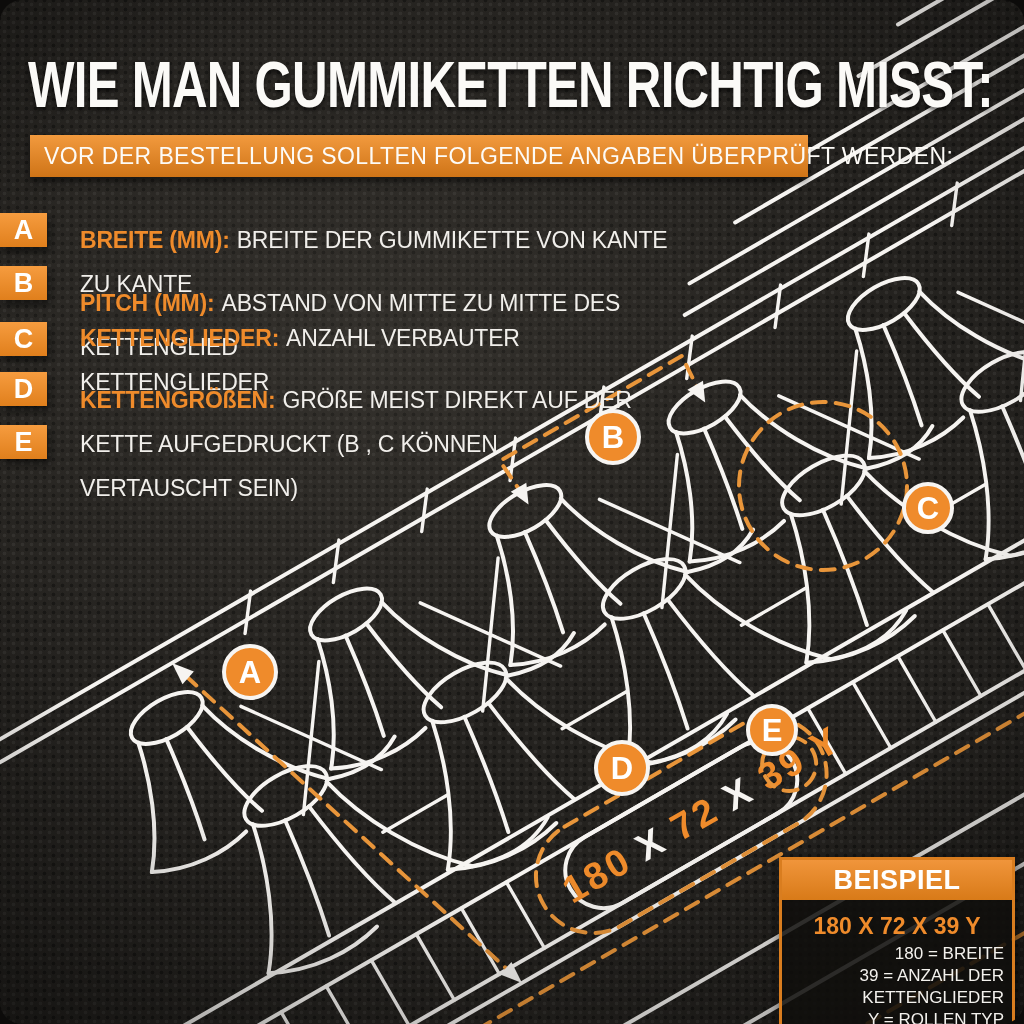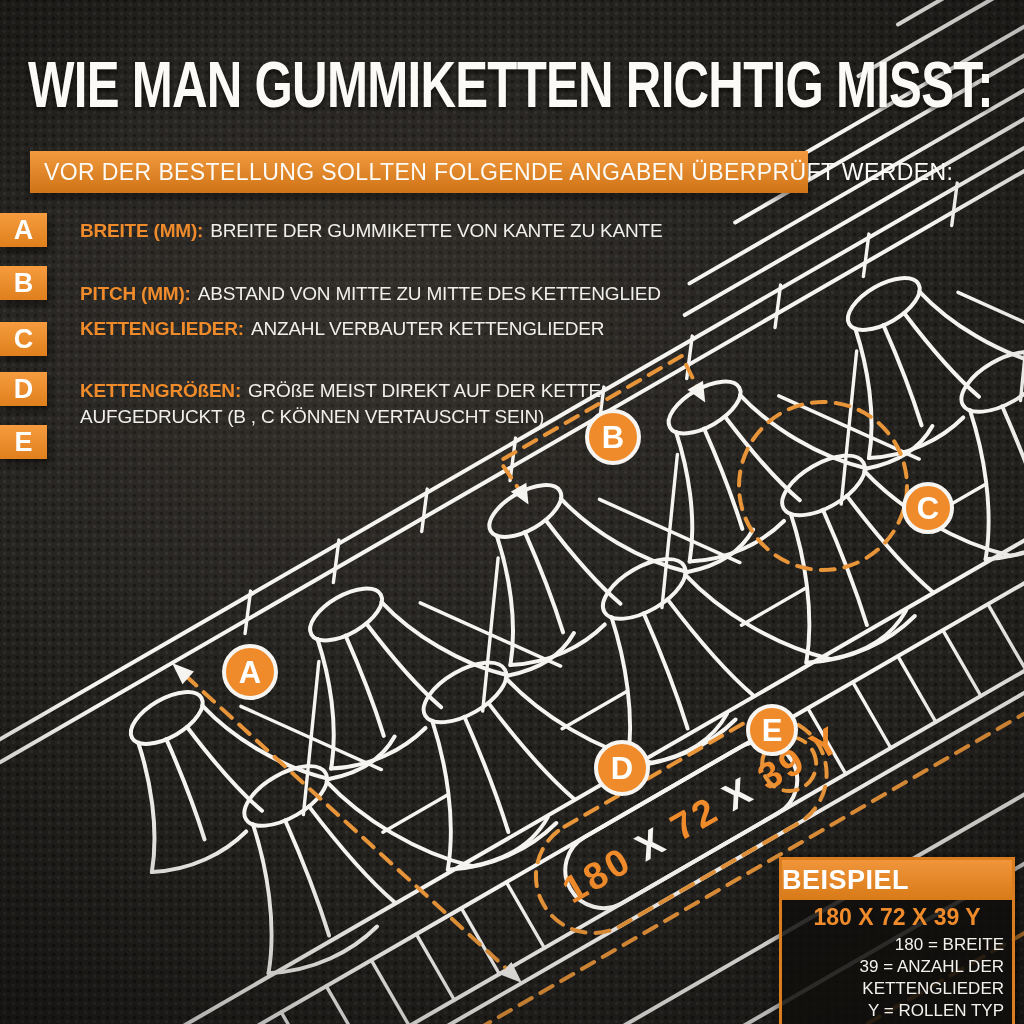--- a/index.html
+++ b/index.html
@@ -6,48 +6,49 @@
   #stage{
     position:relative;width:1024px;height:1024px;overflow:hidden;
     font-family:"Liberation Sans",sans-serif;
     background-color:#24221f;
     background-image:
       radial-gradient(ellipse 760px 560px at 36% 34%, rgba(150,142,128,0.14), rgba(0,0,0,0) 70%),
       radial-gradient(rgba(255,255,255,0.055) 1.6px, rgba(0,0,0,0) 2.2px),
       radial-gradient(rgba(0,0,0,0.35) 1.6px, rgba(0,0,0,0) 2.2px);
     background-size:auto, 9px 9px, 9px 9px;
     background-position:0 0, 0 0, 4px 5px;
+    border-radius:22px;
   }
   #vignette{position:absolute;inset:0;z-index:1;pointer-events:none;
     background:radial-gradient(ellipse 900px 820px at 48% 42%, rgba(0,0,0,0) 55%, rgba(0,0,0,0.5) 100%);}
   .art{position:absolute;left:0;top:0;z-index:0;}
 
   .txt{position:absolute;z-index:2;}
   #title{left:28px;top:48px;color:#fbfaf7;font-size:64px;font-weight:bold;
     letter-spacing:-1px;white-space:nowrap;transform:scaleX(0.77);transform-origin:left top;
     text-shadow:0 3px 6px rgba(0,0,0,0.55);}
-  #banner{left:30px;top:151px;width:778px;height:42px;line-height:42px;
+  #banner{left:30px;top:135px;width:778px;height:42px;line-height:42px;
     background:linear-gradient(180deg,#f29a3e 0%,#e2競 50%,#cf7417 100%);
     background:linear-gradient(180deg,#f29a3e,#cf7417);
     color:#fdfbf7;font-size:23px;letter-spacing:0.4px;padding-left:14px;box-sizing:border-box;
     box-shadow:0 5px 8px rgba(0,0,0,0.45);white-space:nowrap;}
   .tab{position:absolute;left:0;width:47px;height:34px;z-index:2;
     background:linear-gradient(180deg,#f69c3f,#e07f1c);
     box-shadow:3px 5px 7px rgba(0,0,0,0.5);
     color:#fff;font-size:27px;font-weight:bold;text-align:center;line-height:34px;}
-  .rowtext{position:absolute;left:80px;z-index:2;font-size:19px;line-height:26px;
+  .rowtext{position:absolute;left:80px;z-index:2;font-size:23px;line-height:44px;
     color:#f1efeb;letter-spacing:-0.2px;}
   .term{color:#ef8b2b;font-weight:bold;margin-right:7px;}
 
   #example{left:779px;top:857px;width:236px;z-index:3;position:absolute;
     border:3px solid #d97d1f;box-sizing:border-box;background:rgba(16,14,12,0.84);
     box-shadow:0 6px 12px rgba(0,0,0,0.5);}
   #example .hd{height:40px;line-height:40px;background:linear-gradient(180deg,#f0953b,#d87a18);
-    color:#fff;font-weight:bold;font-size:27px;letter-spacing:0.5px;}
-  #example .code{color:#ef8b2b;font-weight:bold;font-size:23px;text-align:center;margin:4px 0 3px;}
+    color:#fff;font-weight:bold;font-size:27px;text-align:center;letter-spacing:0.5px;}
+  #example .code{color:#ef8b2b;font-weight:bold;font-size:23px;text-align:center;margin:13px 0 3px;}
   #example .ln{color:#f3f1ed;font-size:17px;line-height:1.3;padding:0 8px;text-align:right;}
   #example .body{padding-bottom:8px;}
 
   
   .wl{stroke:#f6f4f1;stroke-width:4;fill:none;stroke-linecap:round;}
   .wl2{stroke:#f6f4f1;stroke-width:3.4;fill:none;stroke-linecap:round;}
   .od{stroke:#e8953a;stroke-width:4;fill:none;stroke-dasharray:14 10;stroke-linecap:round;}
   .badge circle{fill:#ef8b2b;stroke:#f7f5f2;stroke-width:4;}
   .badge text{font:bold 31px "Liberation Sans",sans-serif;fill:#fff;text-anchor:middle;}
   .print{font:bold 38px "Liberation Sans",sans-serif;letter-spacing:3px;}

